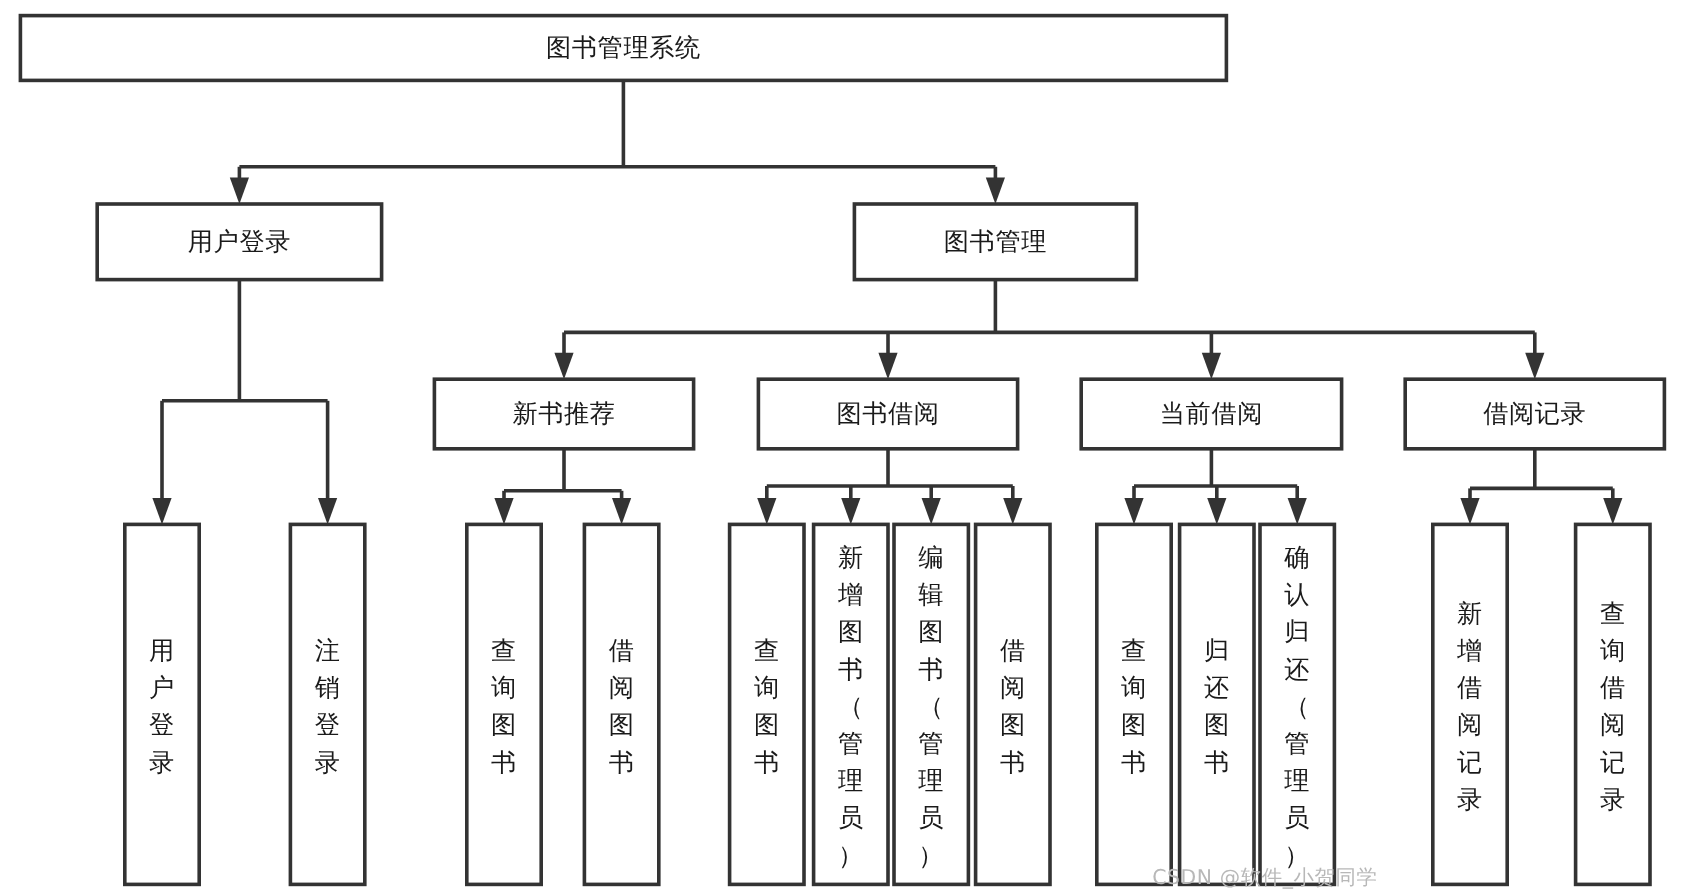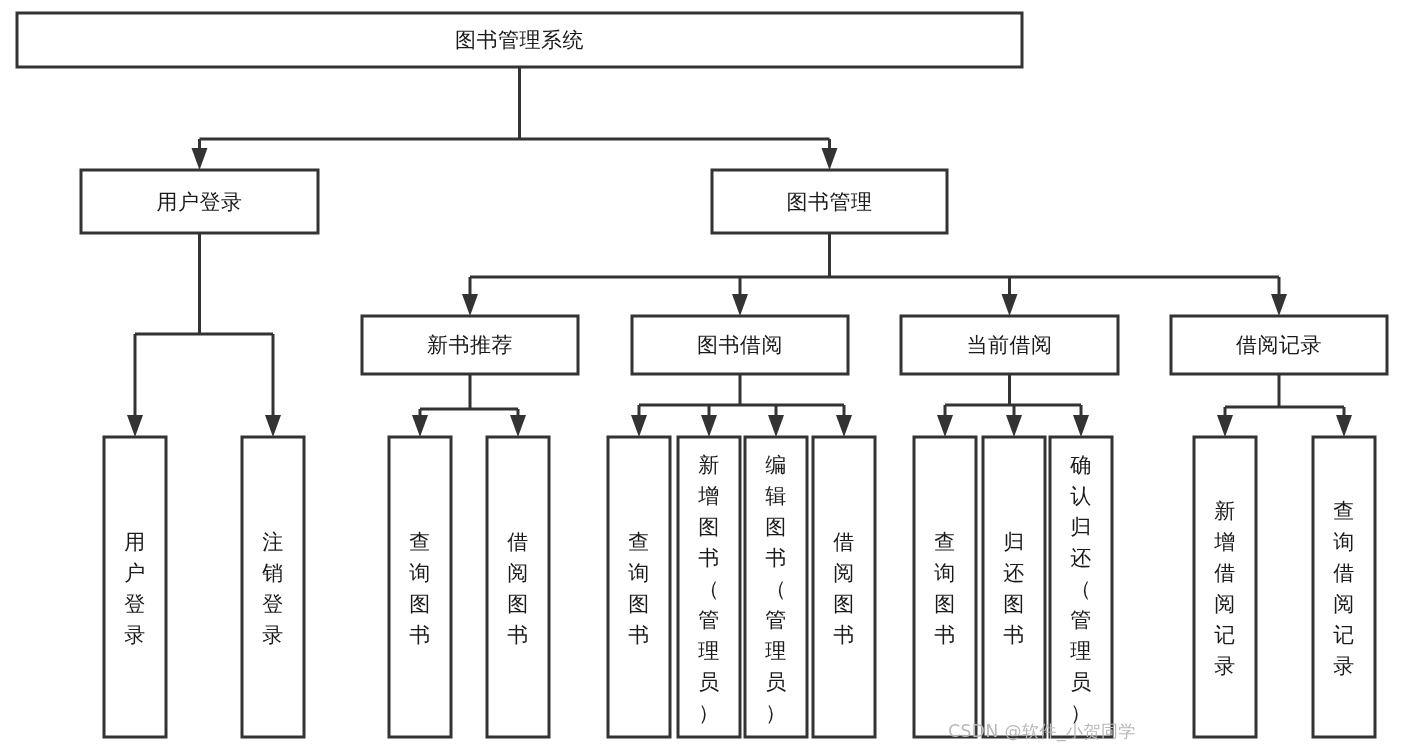--- a/index.html
+++ b/index.html
@@ -53,21 +53,21 @@
     stroke-width: 3;
     fill: none;
     stroke-linecap: butt;
   }
   .arrow-head {
     fill: #333333;
     stroke: none;
   }
   #watermark {
     position: absolute;
-    right: 16px;
+    right: 4px;
     bottom: 4px;
     font-family: "DejaVu Sans", "Liberation Sans", sans-serif;
     font-size: 17px;
     color: #b8b8b8;
     white-space: nowrap;
     letter-spacing: 0.5px;
     pointer-events: none;
   }
 </style>
 </head>

